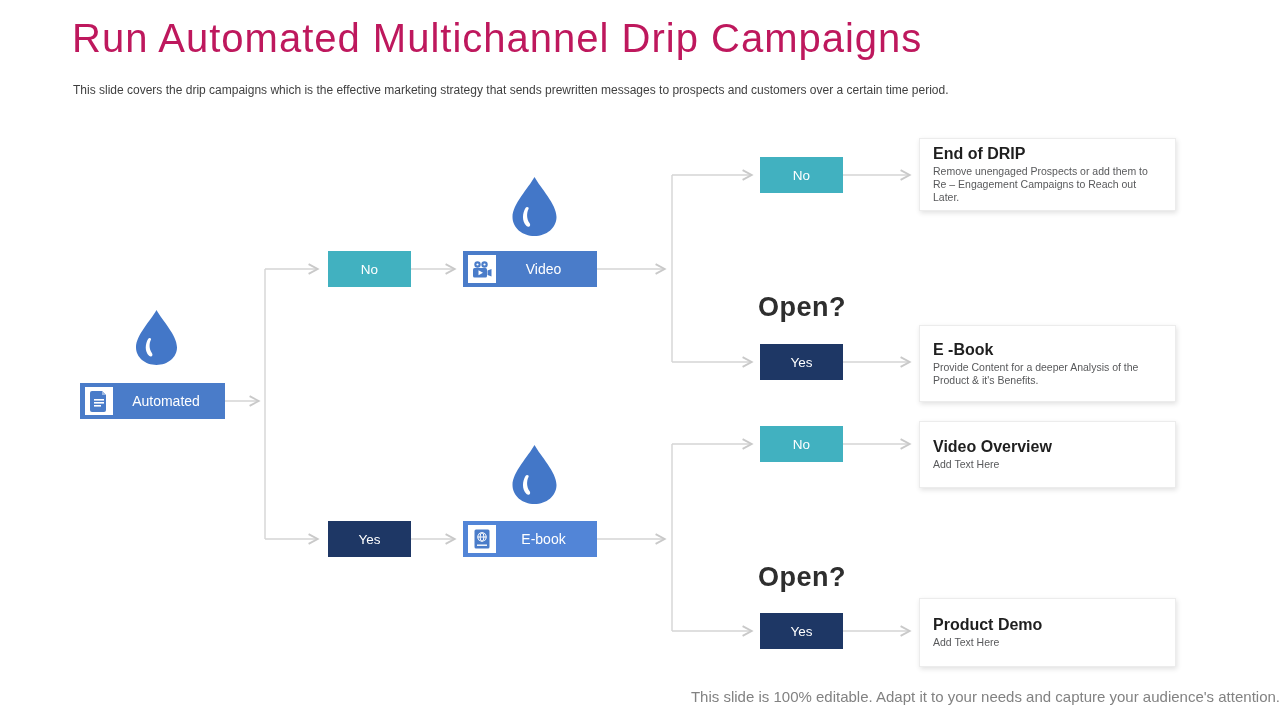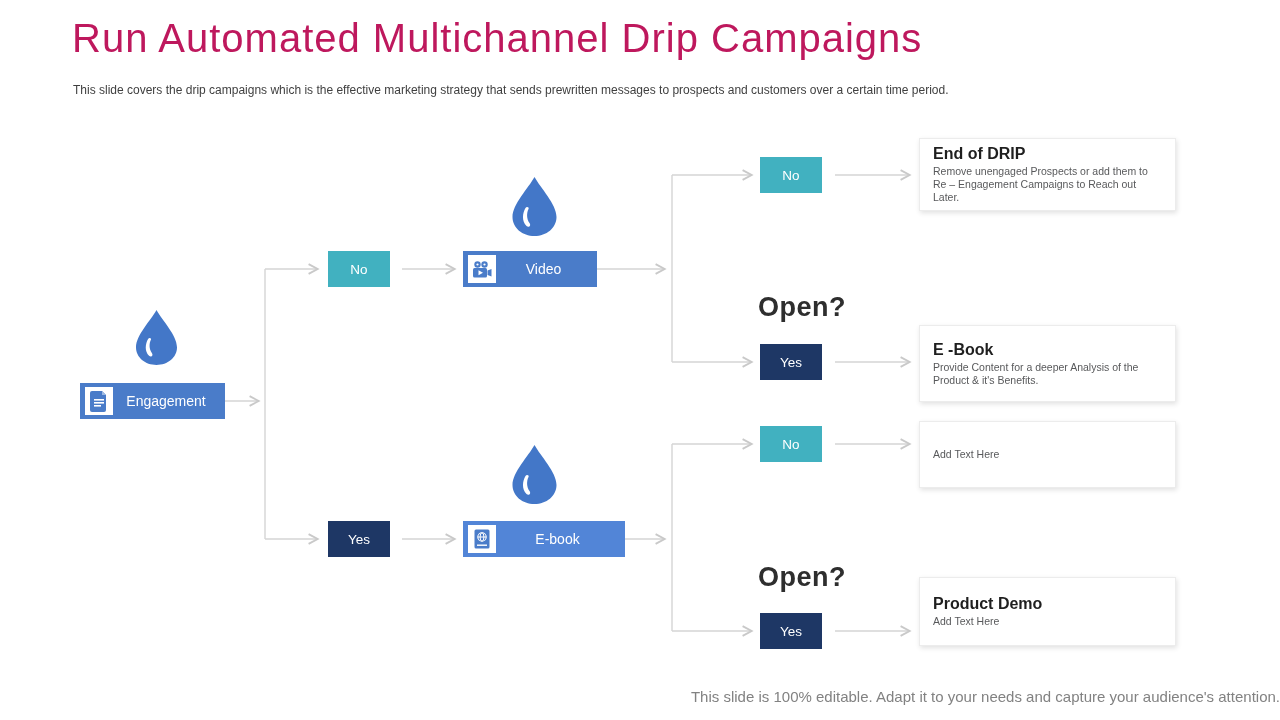--- a/index.html
+++ b/index.html
@@ -21,21 +21,21 @@
   .connectors{position:absolute;left:0;top:0;pointer-events:none;}
   .node{
     position:absolute;height:36px;display:flex;align-items:center;color:#fff;
   }
   .node .icon-box{
     background:#fff;width:28px;height:28px;margin-left:5px;flex:0 0 28px;
     display:flex;align-items:center;justify-content:center;
   }
   .node .label{flex:1;text-align:center;font-size:14px;padding-right:6px;}
   .decision{
-    position:absolute;width:62px;height:36px;display:flex;align-items:center;
+    position:absolute;width:83px;height:36px;display:flex;align-items:center;
     justify-content:center;color:#fff;font-size:13.5px;
   }
   .question{
     position:absolute;font-size:27px;font-weight:700;color:#2e2e2e;letter-spacing:.5px;margin-top:43px;
   }
   .card{
     position:absolute;width:257px;background:#fff;border:1px solid #ececec;
     box-shadow:1px 2px 5px rgba(0,0,0,.12);padding:0 13px;box-sizing:border-box;
     display:flex;flex-direction:column;justify-content:center;
   }
@@ -95,21 +95,21 @@
   <div class="node" style="left:80px;top:383px;width:145px;background:#4a7cc9">
     <span class="icon-box">
       <svg width="18" height="21" viewBox="0 0 18 21">
         <path d="M2 0 h10 l4 4 v15 a2 2 0 0 1 -2 2 h-12 a2 2 0 0 1 -2 -2 v-17 a2 2 0 0 1 2 -2 z" fill="#4a7cc9"></path>
         <path d="M12 0 l4 4 h-4 z" fill="#9db9e2"></path>
         <rect x="4" y="8" width="10" height="1.6" fill="#fff"></rect>
         <rect x="4" y="11" width="10" height="1.6" fill="#fff"></rect>
         <rect x="4" y="14" width="7" height="1.6" fill="#fff"></rect>
       </svg>
     </span>
-    <span class="label">Engagement</span>
+    <span class="label">Automated</span>
   </div>
 
   <div class="decision" style="left:328px;top:251px;background:#41b1c0">
     <span>No</span>
   </div>
   <div class="node" style="left:463px;top:251px;width:134px;background:#4a7cc9">
     <span class="icon-box">
       <svg width="20" height="17" viewBox="0 0 20 17">
         <circle cx="5.5" cy="3.5" r="3.2" fill="#4a7cc9"></circle>
         <circle cx="12.5" cy="3.5" r="3.2" fill="#4a7cc9"></circle>
@@ -136,21 +136,21 @@
     <p>Provide Content for a deeper Analysis of the Product &amp; it's Benefits.</p>
   </div>
   <div class="card" style="left:919px;top:138px;height:73px">
     <h3>End of DRIP</h3>
     <p>Remove unengaged Prospects or add them to Re – Engagement Campaigns to Reach out Later.</p>
   </div>
 
   <div class="decision" style="left:328px;top:521px;background:#1e3765">
     <span>Yes</span>
   </div>
-  <div class="node" style="left:463px;top:521px;width:162px;background:#5285d7">
+  <div class="node" style="left:463px;top:521px;width:134px;background:#5285d7">
     <span class="icon-box">
       <svg width="16" height="20" viewBox="0 0 16 20">
         <rect x="0.5" y="0.5" width="15" height="19" rx="1.5" fill="#4a7cc9"></rect>
         <circle cx="8" cy="8" r="4.2" fill="none" stroke="#fff" stroke-width="1.1"></circle>
         <line x1="3.8" y1="8" x2="12.2" y2="8" stroke="#fff" stroke-width="1"></line>
         <ellipse cx="8" cy="8" rx="1.9" ry="4.2" fill="none" stroke="#fff" stroke-width="1"></ellipse>
         <rect x="3" y="15.5" width="10" height="1.4" fill="#fff"></rect>
       </svg>
     </span>
     <span class="label">E-book</span>
@@ -158,21 +158,22 @@
   <div class="question" style="left:758px;top:519px">Open?</div>
 
   <div class="decision" style="left:760px;top:426px;background:#41b1c0">
     <span>No</span>
   </div>
   <div class="decision" style="left:760px;top:613px;background:#1e3765">
     <span>Yes</span>
   </div>
 
   <div class="card" style="left:919px;top:421px;height:67px">
+    <h3>Video Overview</h3>
     <p>Add Text Here</p>
   </div>
-  <div class="card" style="left:919px;top:577px;height:69px">
+  <div class="card" style="left:919px;top:598px;height:69px">
     <h3>Product Demo</h3>
     <p>Add Text Here</p>
   </div>
 
   <div class="footer">This slide is 100% editable. Adapt it to your needs and capture your audience's attention.</div>
 </div>
 
 </body></html>

